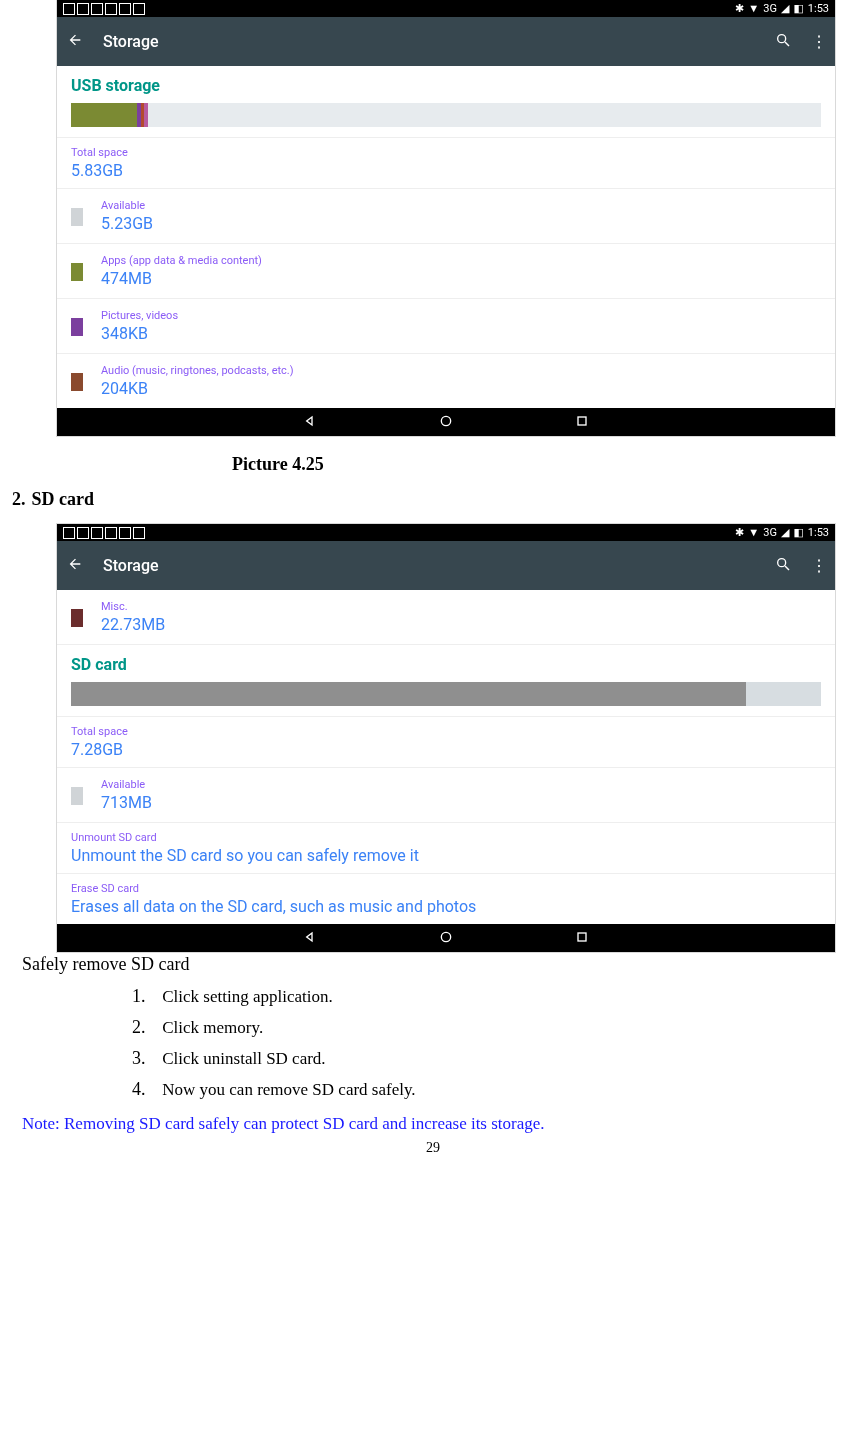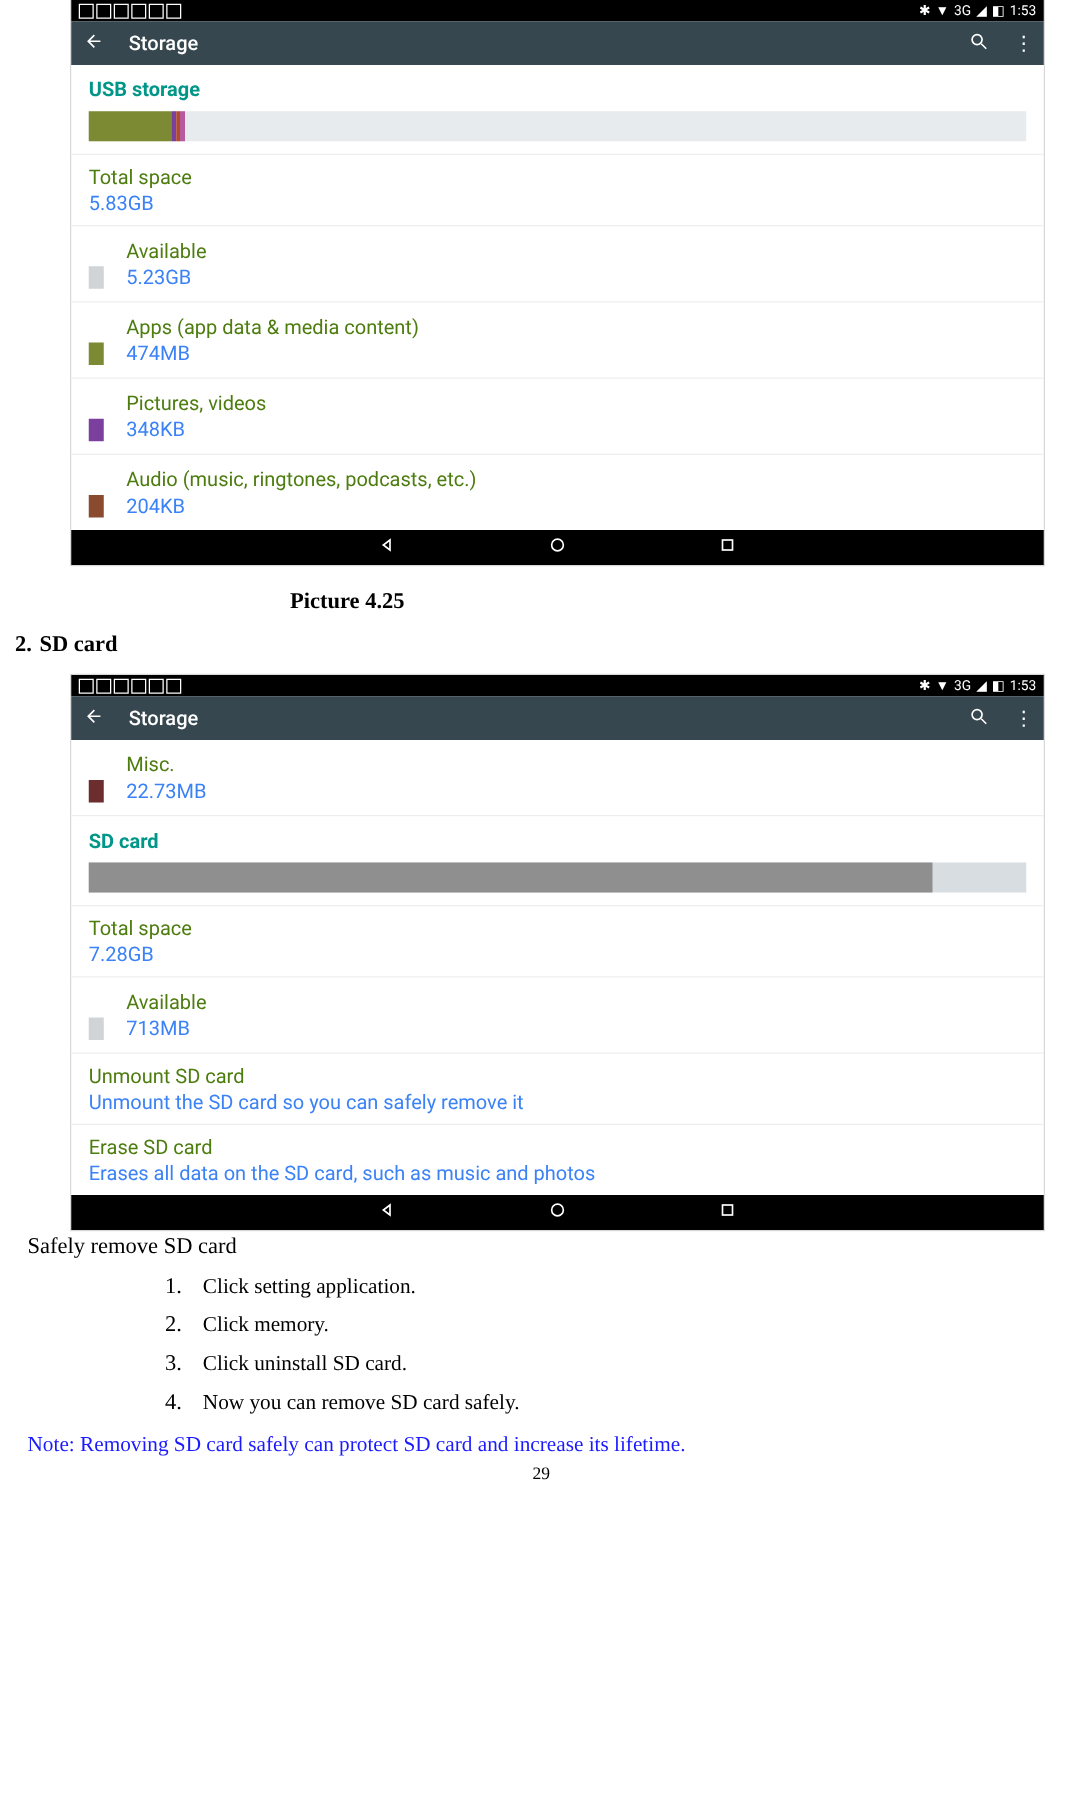--- a/index.html
+++ b/index.html
@@ -3,30 +3,30 @@
 <meta charset="utf-8">
 <style>
   body{margin:0;background:#fff;font-family:"Times New Roman",serif;font-size:18px;color:#000;width:866px}
   .page{padding:0 12px 20px 12px}
   .sans{font-family:Roboto,Arial,sans-serif}
   .shot{margin-left:45px;width:778px;box-shadow:0 0 0 1px rgba(0,0,0,.15);background:#fff}
   .statusbar{height:17px;background:#000;color:#fff;display:flex;align-items:center;justify-content:space-between;padding:0 6px;font-size:11px}
   .sicons{display:flex;gap:2px;align-items:center}
   .sicons span{width:10px;height:10px;border:1px solid #fff;display:inline-block}
   .sright{display:flex;gap:4px;align-items:center}
-  .appbar{height:35px;background:#37474f;color:#fff;display:flex;align-items:center;padding:0 10px;gap:20px;font-size:16px}
+  .appbar{height:49px;background:#37474f;color:#fff;display:flex;align-items:center;padding:0 10px;gap:20px;font-size:16px}
   .appbar .title{font-weight:500;flex:1}
   .appbar svg{fill:#fff}
   .section-head{color:#009688;font-size:16px;font-weight:700;padding:10px 14px 8px 14px}
   .bar-outer{margin:0 14px 10px 14px;height:24px;background:#e7ebee;display:flex}
   .seg{height:100%}
   .row{padding:8px 14px;border-top:1px solid #eee}
-  .row-title{color:#4d7c0f;font-size:16px}
+  .row-title{color:#8b5cf6;font-size:11px}
   .row-sub{color:#3b82f6;font-size:16px;margin-top:2px}
-  .irow{display:flex;align-items:flex-end;gap:18px;padding:10px 14px;border-top:1px solid #eee}
+  .irow{display:flex;align-items:center;gap:18px;padding:10px 14px;border-top:1px solid #eee}
   .chip{width:12px;height:18px;margin-top:2px}
   .navbar{height:28px;background:#000;color:#fff;display:flex;justify-content:center;align-items:center;gap:120px}
   .navbar svg{width:16px;height:16px;fill:none;stroke:#fff;stroke-width:2}
   .caption{font-weight:700;margin:18px 0 14px 220px}
   .h2{font-weight:700;margin:6px 0 14px 0}
   .num{margin-right:6px}
   .para{margin:0 0 10px 10px;line-height:1.35}
   ol.steps{margin:6px 0 14px 120px;padding:0;list-style:none}
   ol.steps li{margin:10px 0;font-size:17px}
   ol.steps li .n{display:inline-block;width:26px;font-size:18px}
@@ -205,17 +205,17 @@
 
 <p class="para" style="margin-left:10px">Safely remove SD card</p>
 
 <ol class="steps" id="steps-list">
       <li><span class="n">1.</span> Click setting application.</li>
       <li><span class="n">2.</span> Click memory.</li>
       <li><span class="n">3.</span> Click uninstall SD card.</li>
       <li><span class="n">4.</span> Now you can remove SD card safely.</li>
     </ol>
 
-<p class="note">Note: Removing SD card safely can protect SD card and increase its lifetime.</p>
+<p class="note">Note: Removing SD card safely can protect SD card and increase its storage.</p>
 
 <div class="pageno">29</div>
 
 </div>
 
 </body></html>

